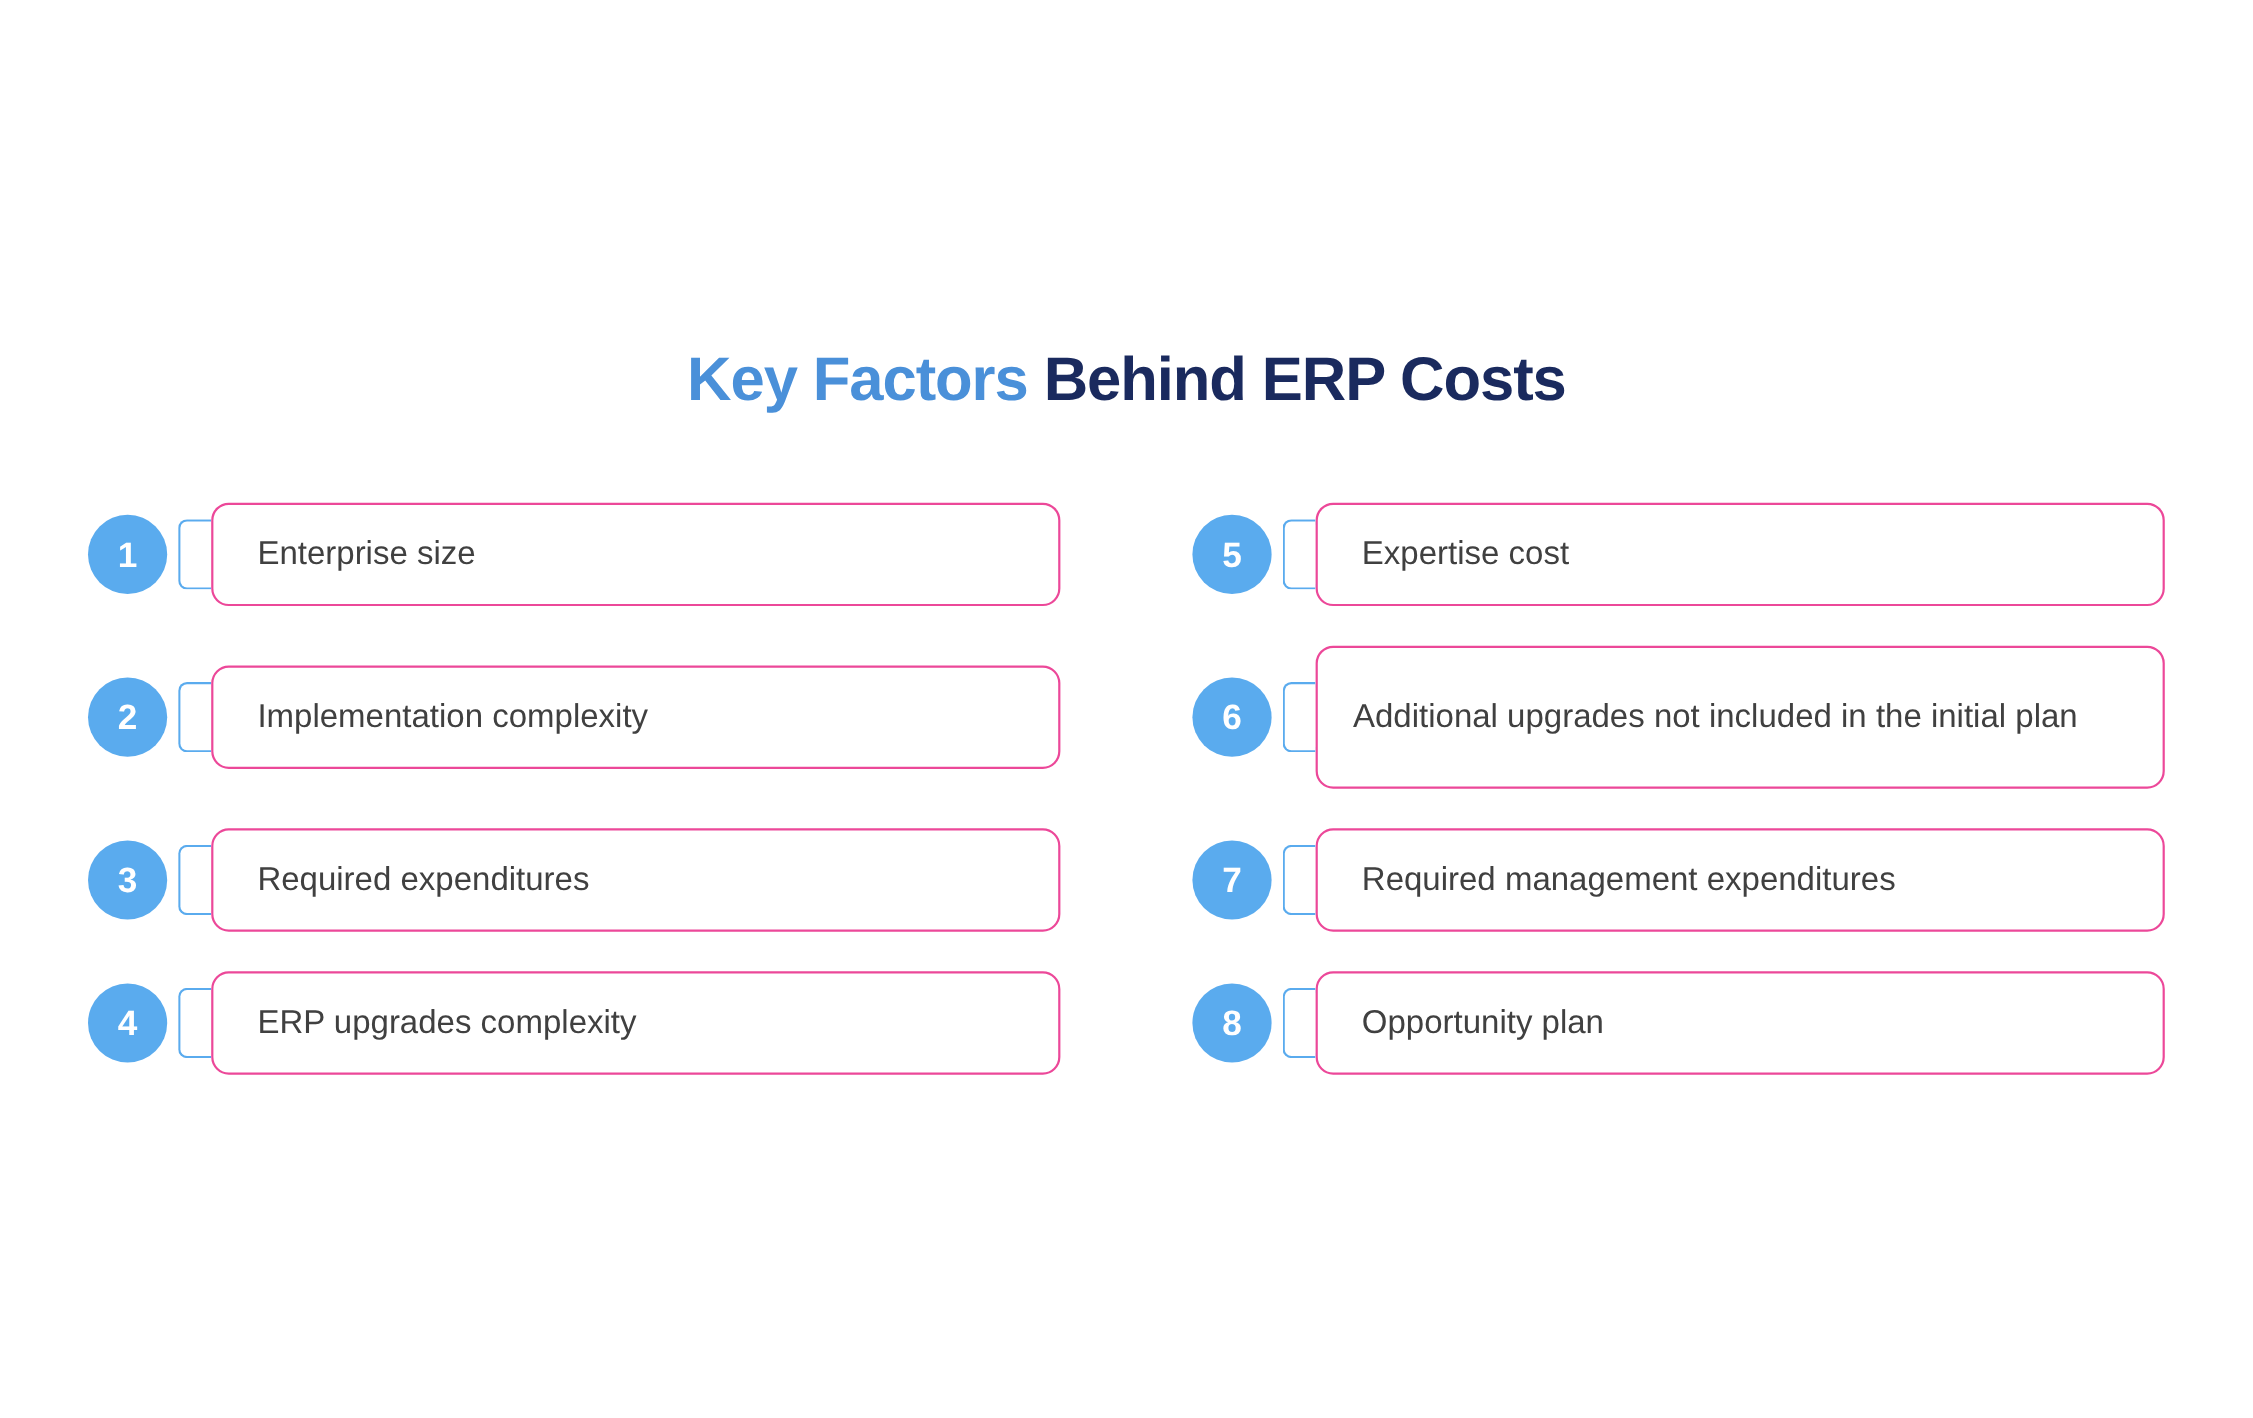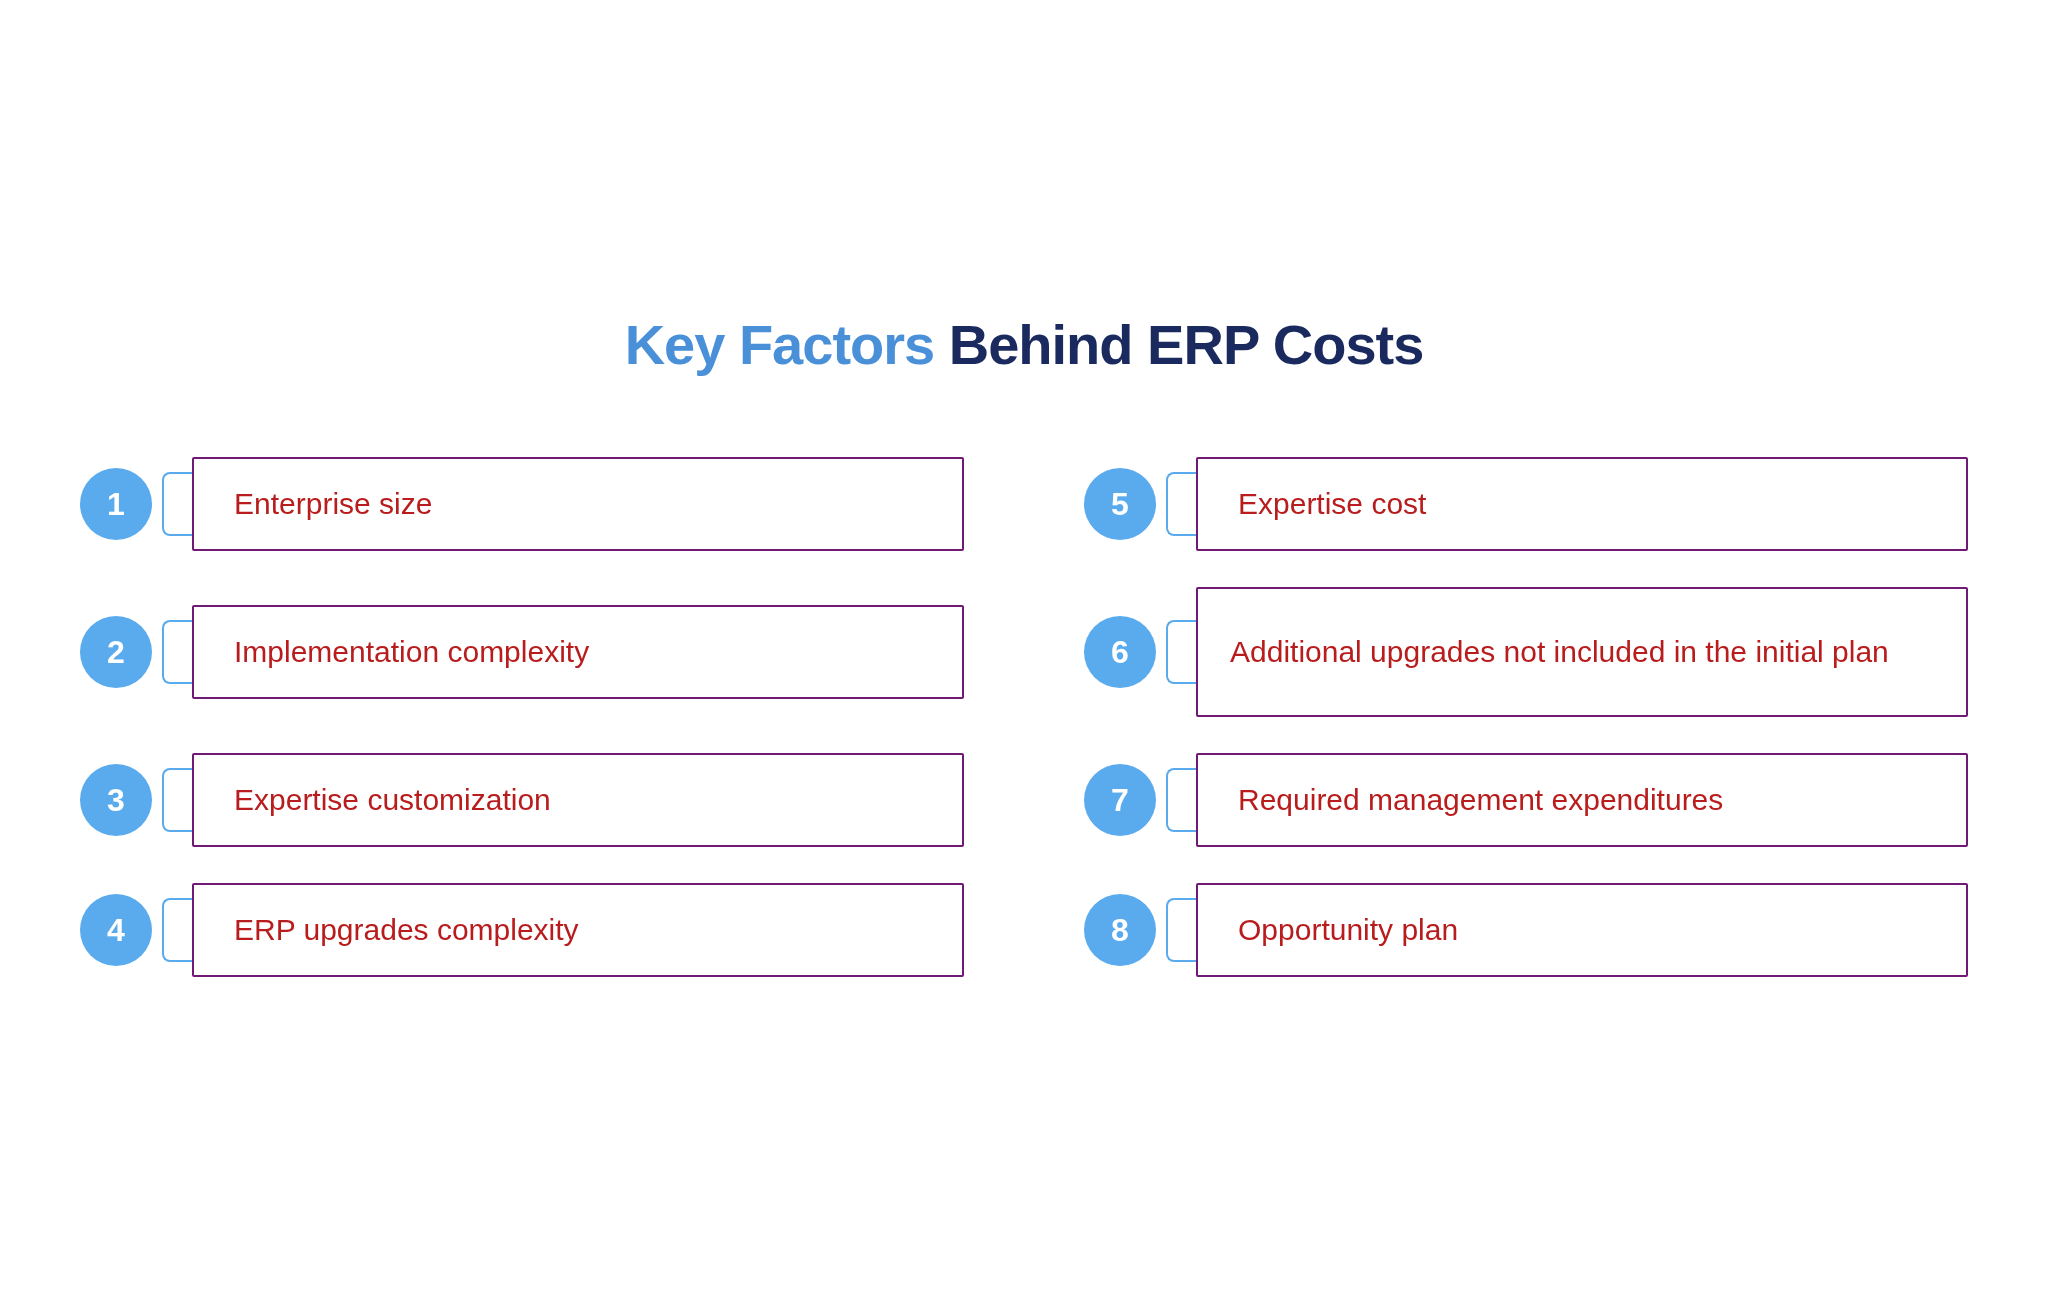--- a/index.html
+++ b/index.html
@@ -81,25 +81,25 @@
       transform: translateY(-50%);
       width: 28px;
       height: 60px;
       border: 2.5px solid #5AABEE;
       border-right: none;
       border-radius: 8px 0 0 8px;
     }
 
     .box {
       flex: 1;
-      border: 2px solid #701a75;
-      border-radius: 2px;
+      border: 2px solid #ec4899;
+      border-radius: 16px;
       padding: 28px 40px;
       font-size: 30px;
-      color: #b91c1c;
+      color: #404040;
       font-weight: 400;
       min-height: 90px;
       display: flex;
       align-items: center;
       background: #ffffff;
     }
 
     .box-tall {
       min-height: 130px;
       padding-left: 32px;
@@ -129,21 +129,21 @@
       <div class="box">Implementation complexity</div>
     </div>
     <div class="item">
       <div class="badge">6</div>
       <div class="bracket-connector"></div>
       <div class="box box-tall">Additional upgrades not included in the initial plan</div>
     </div>
     <div class="item">
       <div class="badge">3</div>
       <div class="bracket-connector"></div>
-      <div class="box">Expertise customization</div>
+      <div class="box">Required expenditures</div>
     </div>
     <div class="item">
       <div class="badge">7</div>
       <div class="bracket-connector"></div>
       <div class="box">Required management expenditures</div>
     </div>
     <div class="item">
       <div class="badge">4</div>
       <div class="bracket-connector"></div>
       <div class="box">ERP upgrades complexity</div>

